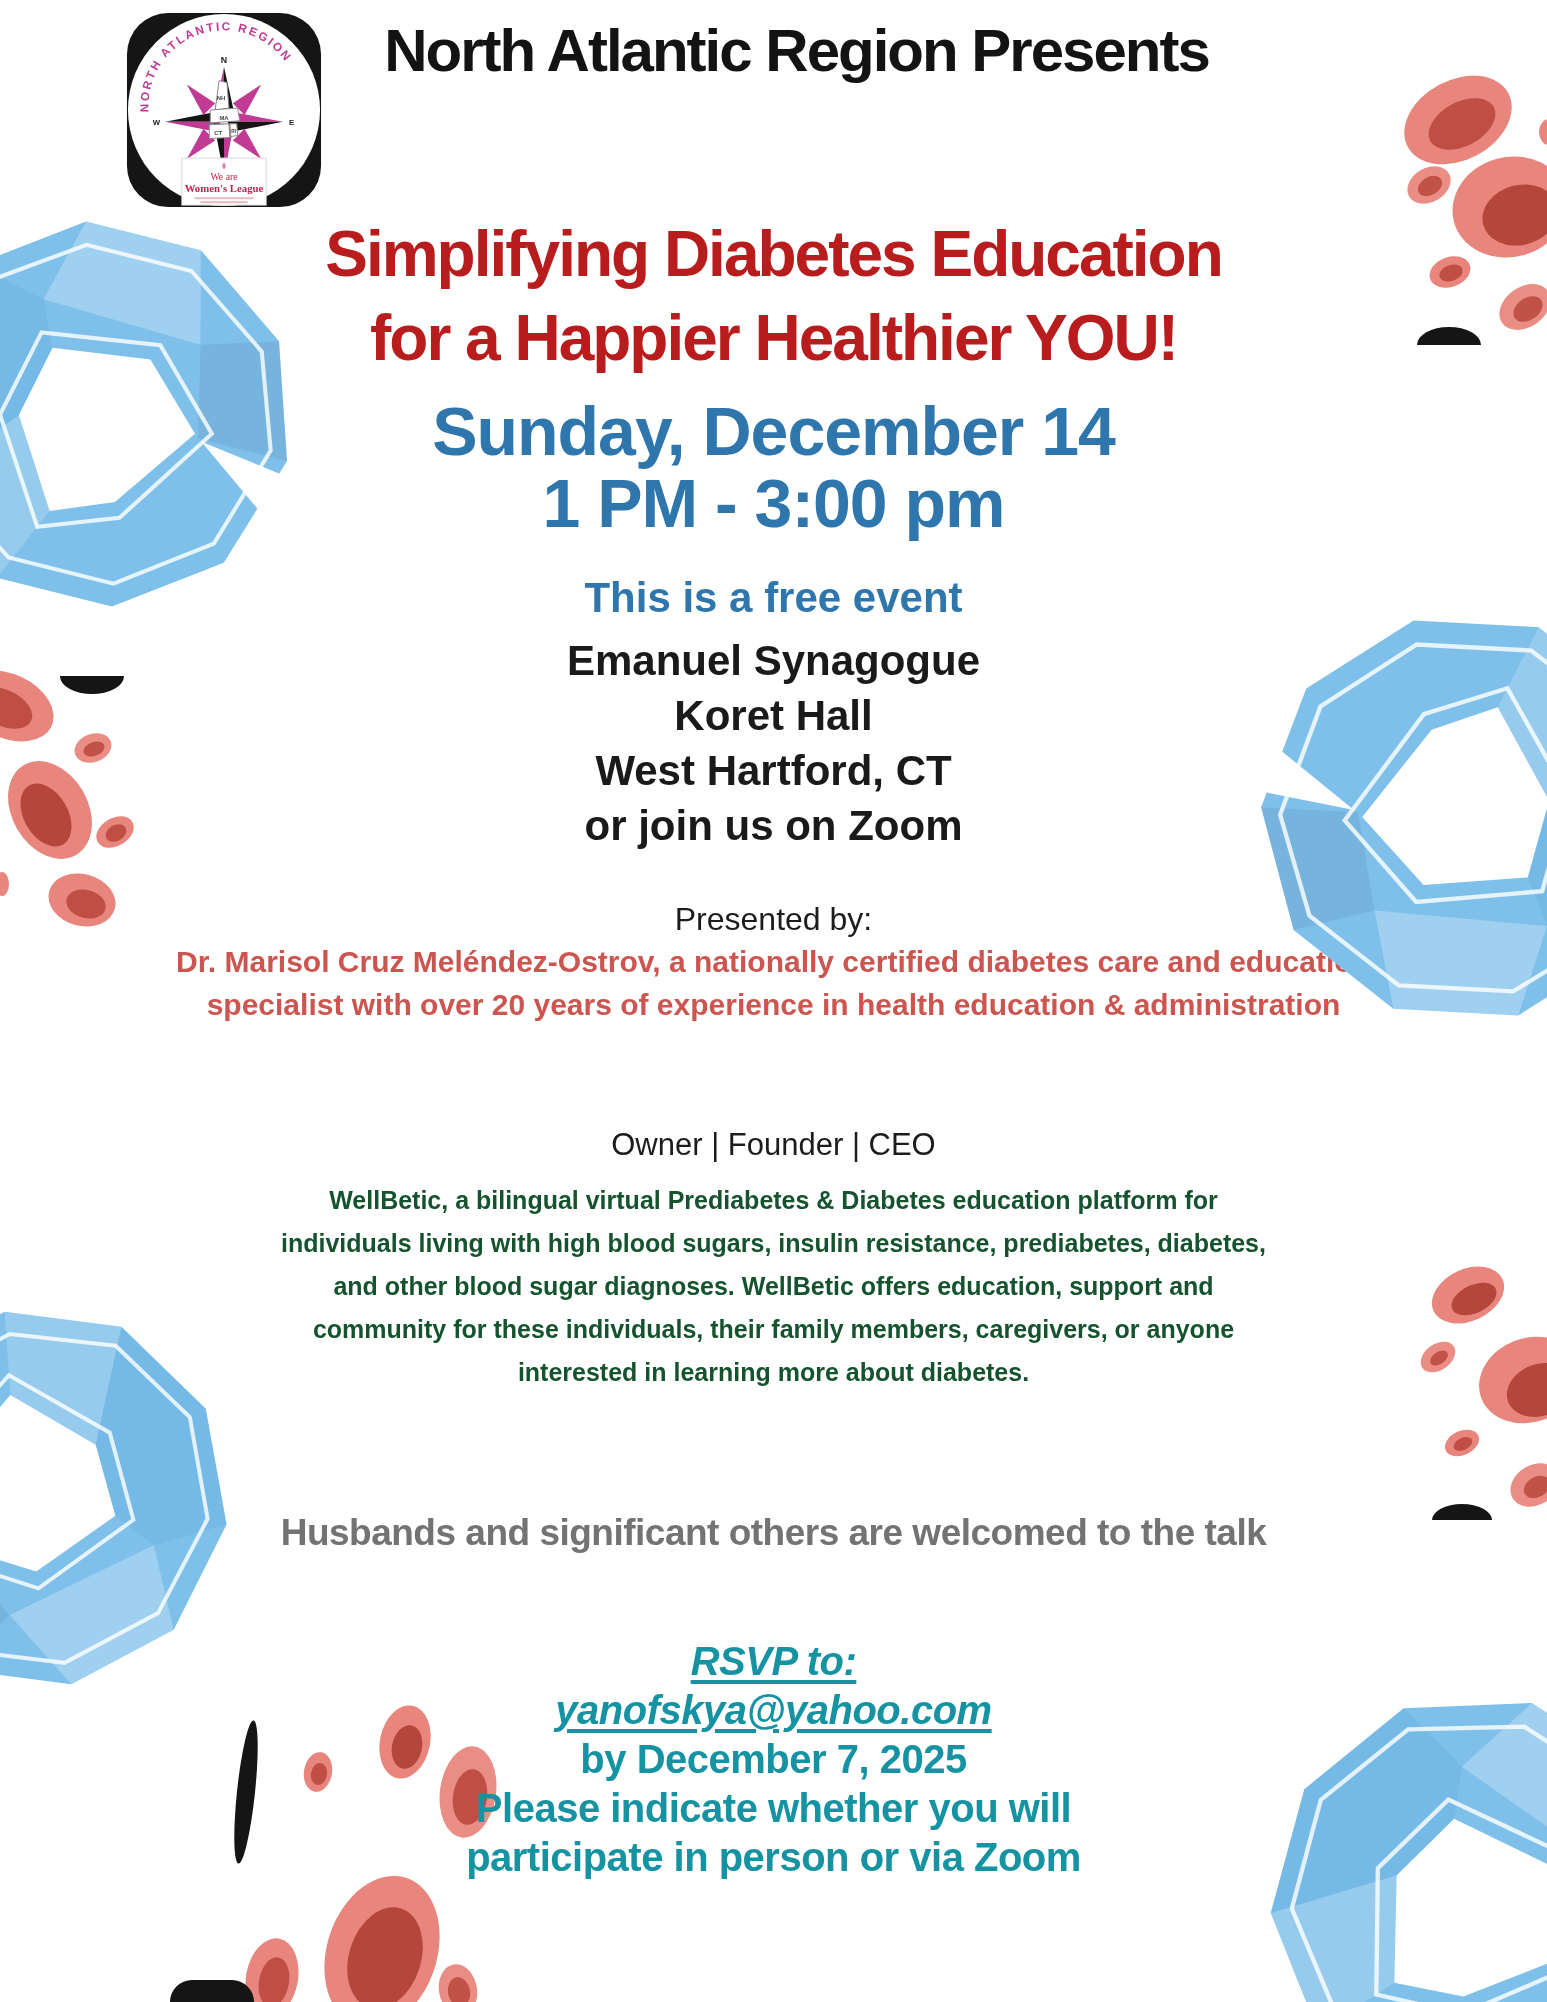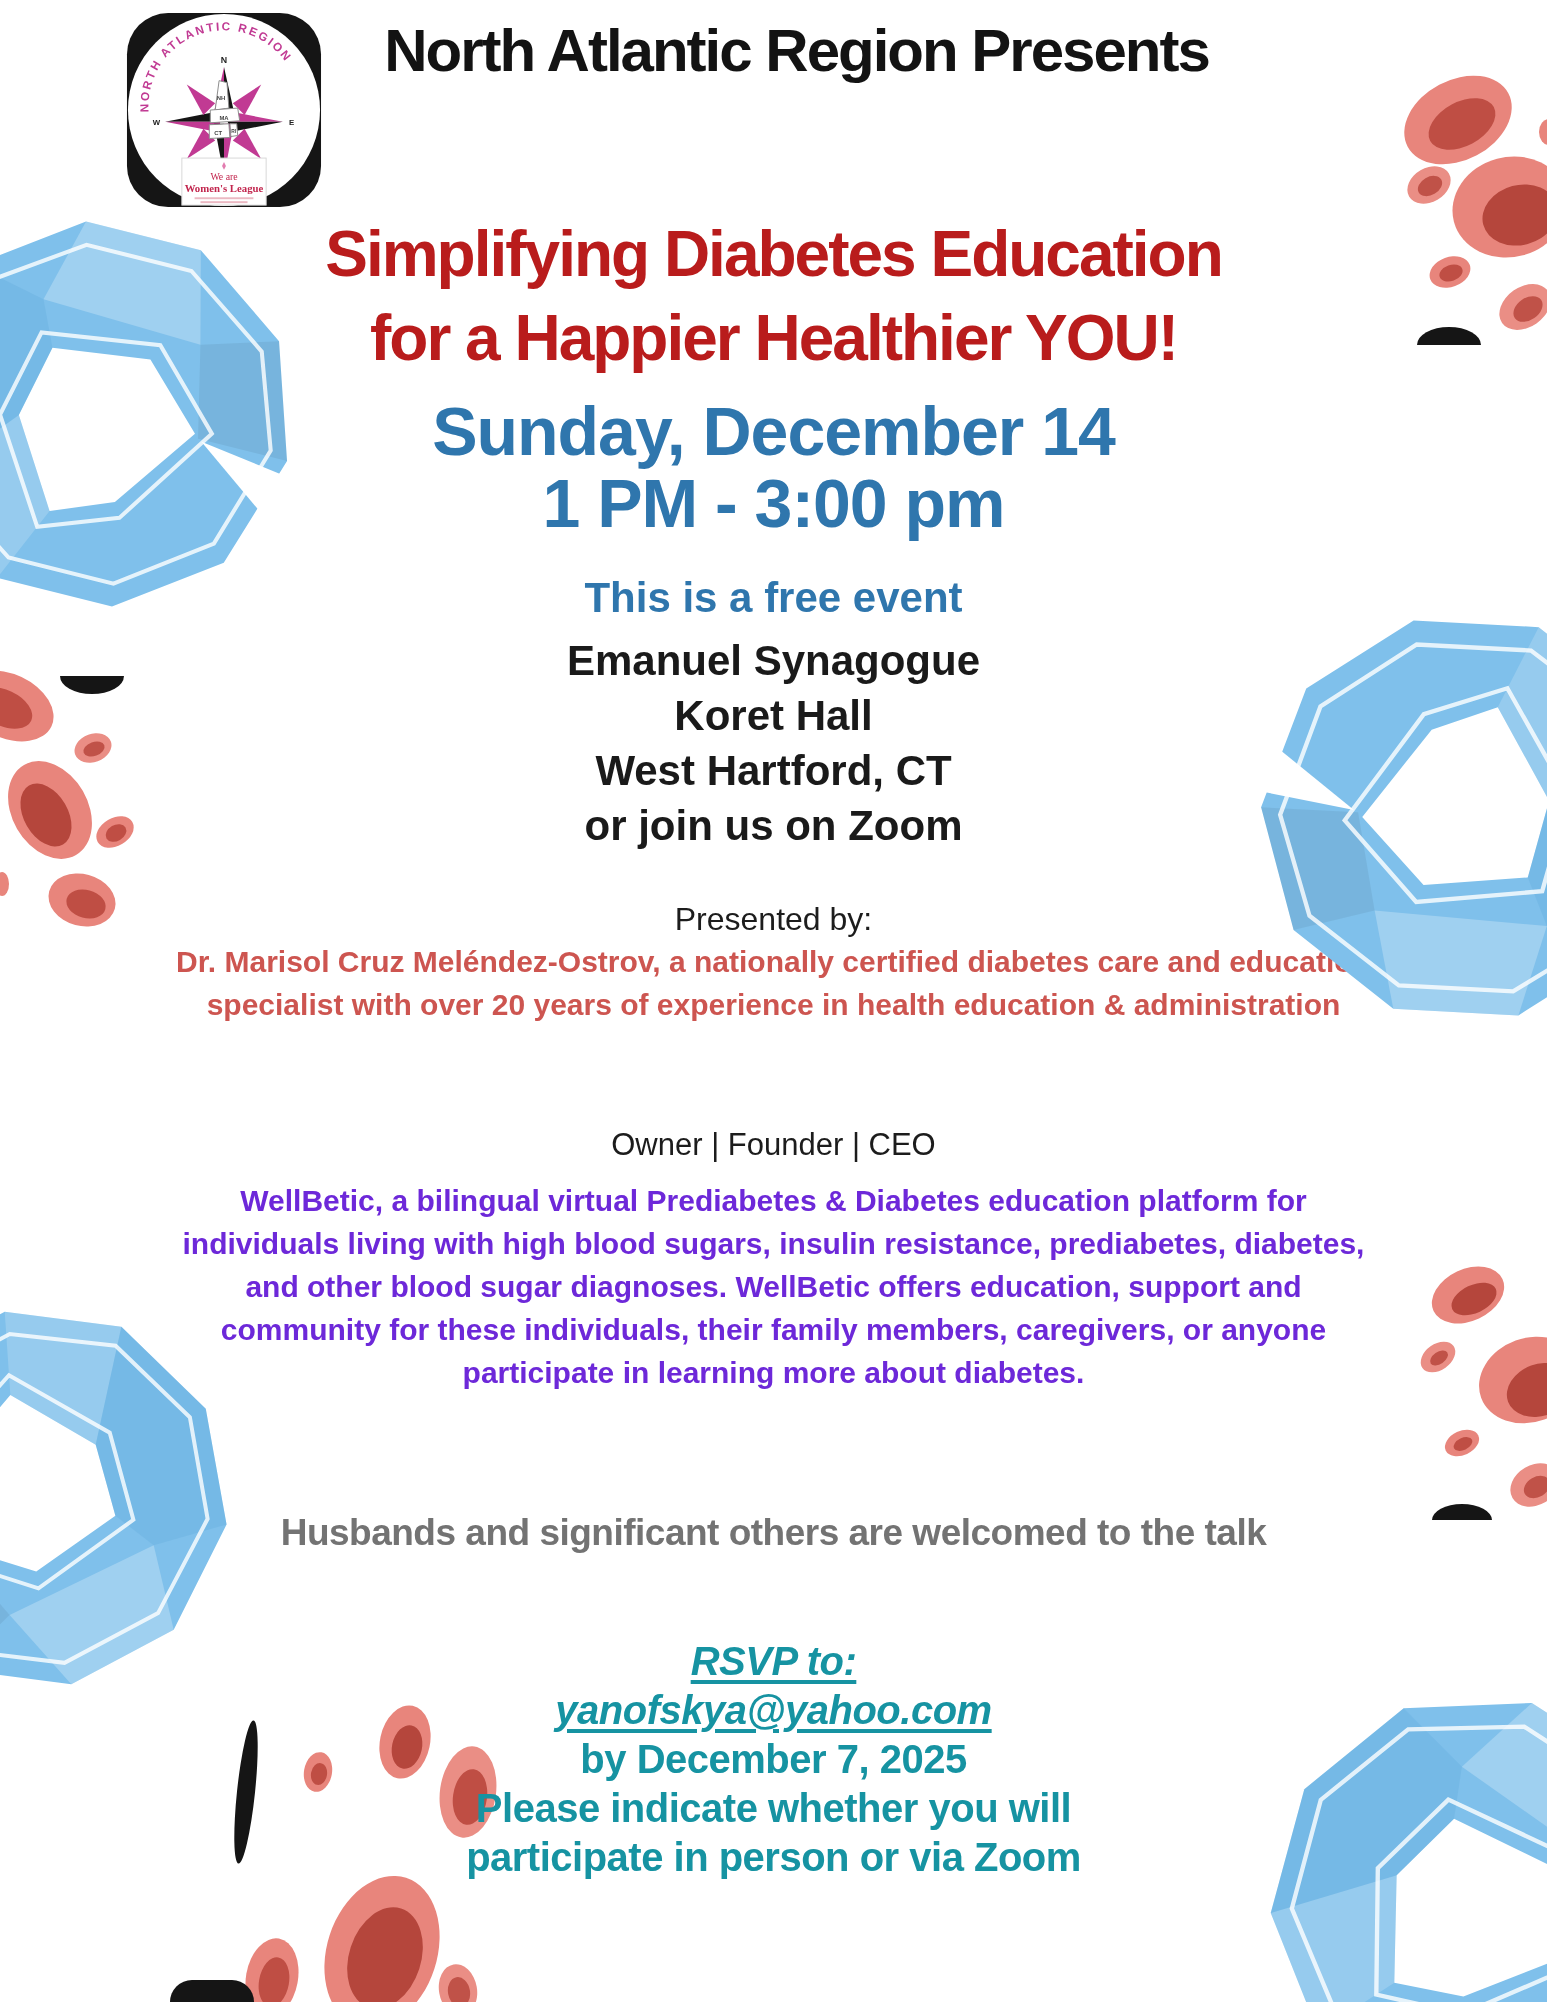--- a/index.html
+++ b/index.html
@@ -7,21 +7,21 @@
         font-family:"Liberation Sans",sans-serif;margin:0 auto;}
   .txt{position:absolute;left:0;width:1547px;text-align:center;z-index:1;}
   .presents{top:16px;left:23px;font-size:60px;font-weight:bold;letter-spacing:-2px;color:#131313;}
   .title{top:212px;font-size:64px;font-weight:bold;letter-spacing:-2px;line-height:84px;color:#b91c1c;}
   .datetime{top:395px;font-size:68px;font-weight:bold;letter-spacing:-1px;line-height:72px;color:#2f76ad;}
   .free{top:574px;font-size:42px;font-weight:bold;color:#2f76ad;}
   .venue{top:633px;font-size:42px;font-weight:bold;line-height:55px;color:#1a1a1a;}
   .presentedby{top:901px;font-size:32px;font-weight:400;color:#1c1c1c;}
   .presenter{top:940px;font-size:30px;font-weight:bold;line-height:43px;color:#cd5550;}
   .roles{top:1127px;font-size:31px;font-weight:400;color:#1c1c1c;}
-  .wellbetic{top:1179px;font-size:30px;font-weight:bold;line-height:43px;color:#6d28d9;text-align:center;}
+  .wellbetic{top:1179px;font-size:25px;font-weight:bold;line-height:43px;color:#14532d;text-align:center;}
   .husbands{top:1512px;font-size:37px;font-weight:bold;letter-spacing:-0.5px;color:#737373;}
   .rsvp{top:1637px;font-size:40px;font-weight:bold;letter-spacing:-0.5px;line-height:49px;color:#1693a2;}
   .uline{text-decoration:underline;text-underline-offset:5px;font-style:italic;}
   .deco{position:absolute;z-index:0;}
   .ribbon{position:absolute;}
   .rb-tl{left:-105px;top:210px;width:408px;height:408px;transform:rotate(14deg);z-index:0;}
   .rb-r {left:1250px;top:602px;width:432px;height:432px;transform:rotate(183deg);z-index:2;}
   .rb-bl{left:-162px;top:1298px;width:400px;height:400px;transform:rotate(152deg);z-index:0;}
   .rb-br{left:1260px;top:1684px;width:436px;height:436px;transform:rotate(33deg);z-index:0;}
   .logo{position:absolute;left:126px;top:12px;width:196px;height:201px;z-index:3;}
@@ -206,21 +206,21 @@
     <div>specialist with over 20 years of experience in health education &amp; administration</div>
   </div>
 
   <div class="txt roles">Owner | Founder | CEO</div>
 
   <div class="txt wellbetic">
     <div>WellBetic, a bilingual virtual Prediabetes &amp; Diabetes education platform for</div>
     <div>individuals living with high blood sugars, insulin resistance, prediabetes, diabetes,</div>
     <div>and other blood sugar diagnoses. WellBetic offers education, support and</div>
     <div>community for these individuals, their family members, caregivers, or anyone</div>
-    <div>participate in learning more about diabetes.</div>
+    <div>interested in learning more about diabetes.</div>
   </div>
 
   <div class="txt husbands">Husbands and significant others are welcomed to the talk</div>
 
   <div class="txt rsvp">
     <div class="uline">RSVP to:</div>
     <div><span class="uline">yanofskya@yahoo.com</span></div>
     <div>by December 7, 2025</div>
     <div>Please indicate whether you will</div>
     <div>participate in person or via Zoom</div>

